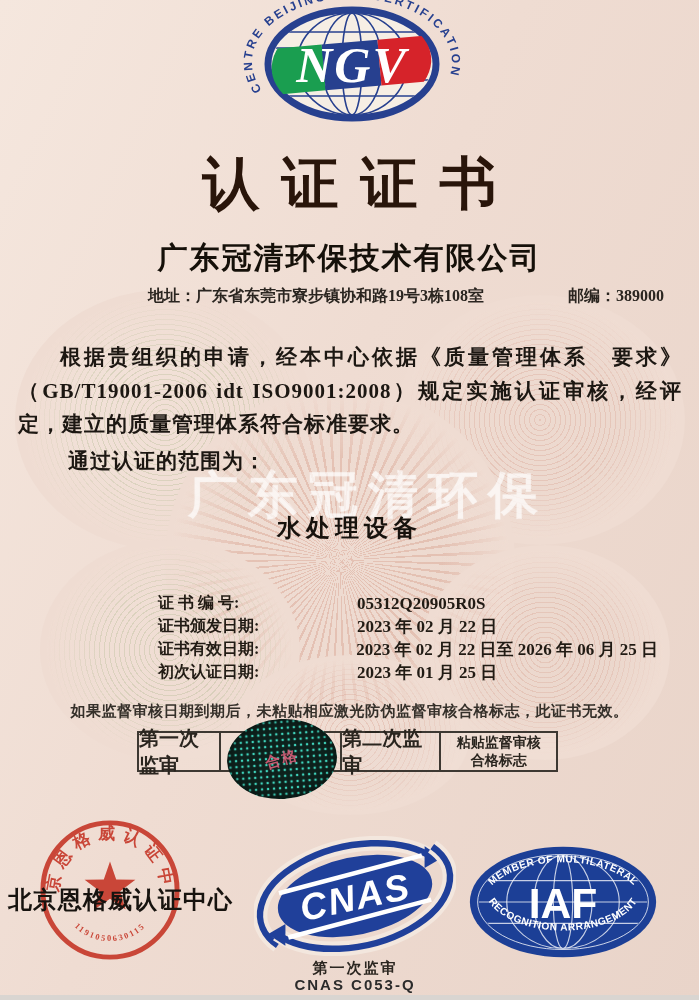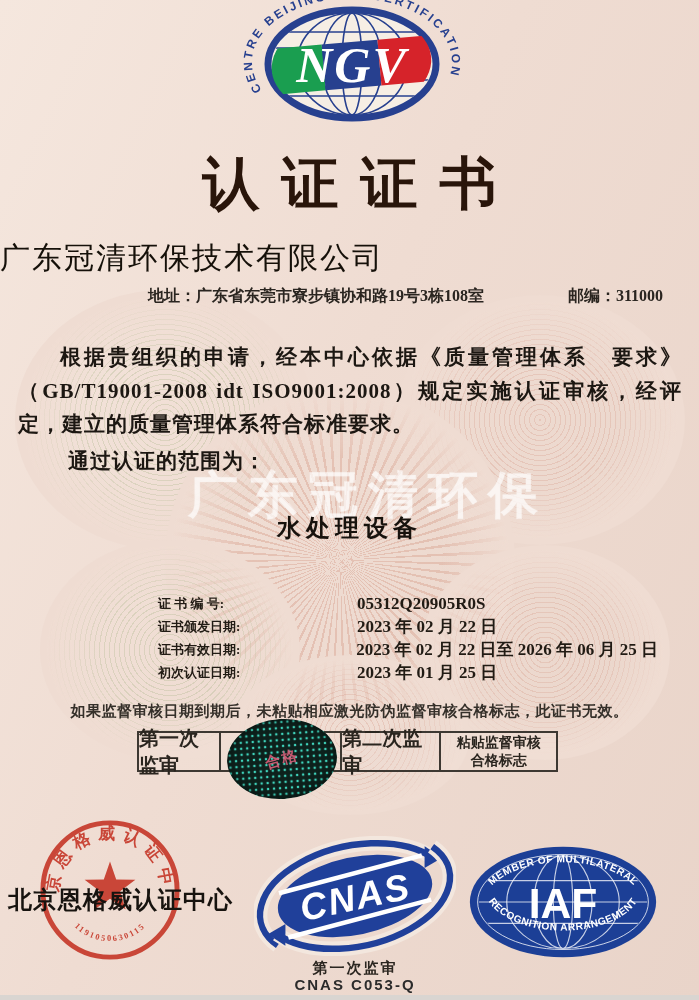--- a/index.html
+++ b/index.html
@@ -26,21 +26,21 @@
       repeating-radial-gradient(circle at 50% 50%, rgba(212,150,132,0.28) 0 1px, rgba(0,0,0,0) 1px 5px);
   }
   .ngv-logo { position:absolute; left:237px; top:0; width:230px; height:140px; }
   .title {
     position:absolute; left:0; top:146px; width:100%; margin:0;
     text-align:center; font-size:57px; font-weight:900; letter-spacing:22px;
     color:#29150a; text-indent:22px;
   }
   .company {
     position:absolute; left:0; top:238px; width:100%;
-    text-align:left; font-size:30px; font-weight:400; letter-spacing:2px; color:#151009;
+    text-align:center; font-size:30px; font-weight:700; letter-spacing:2px; color:#151009;
   }
   .addr-row { position:absolute; left:0; top:286px; width:100%; font-size:16px; font-weight:700; color:#2a2520; }
   .addr-left  { position:absolute; left:148px; white-space:nowrap; }
   .addr-right { position:absolute; left:568px; white-space:nowrap; }
   .body-par {
     position:absolute; left:18px; top:341px; width:664px; margin:0;
     font-size:21px; line-height:33.5px; letter-spacing:1px; font-weight:600;
     text-align:justify; text-indent:2em; color:#1c1712;
   }
   .scope-intro {
@@ -51,21 +51,21 @@
     position:absolute; left:188px; top:462px; white-space:nowrap;
     font-size:50px; font-weight:900; letter-spacing:10px;
     color:rgba(255,255,255,0.62); text-shadow:0 0 2px rgba(255,255,255,0.25);
   }
   .scope {
     position:absolute; left:0; top:512px; width:100%;
     text-align:center; font-size:24px; font-weight:800; letter-spacing:5px; color:#17120d;
   }
   .details { position:absolute; left:158px; top:592px; width:500px; }
   .detail-row { display:flex; height:23px; align-items:center; }
-  .detail-label { width:199px; font-size:13px; font-weight:700; color:#211b14; white-space:nowrap; }
+  .detail-label { width:199px; font-size:16px; font-weight:700; color:#211b14; white-space:nowrap; }
   .detail-value { font-size:17px; font-weight:600; color:#211b14; white-space:nowrap; }
   .note {
     position:absolute; left:0; top:702px; width:100%;
     text-align:center; font-size:15px; font-weight:700; letter-spacing:0.5px; color:#35302a;
   }
   .audit-table {
     position:absolute; left:137px; top:731px; width:421px; height:41px;
     display:flex; border:2px solid #3d3832; box-sizing:border-box; background:rgba(243,229,220,0.25);
   }
   .cell {
@@ -143,25 +143,25 @@
   </div>
 
   <h1 class="title">认证证书</h1>
   <div class="company">广东冠清环保技术有限公司</div>
 
   <div class="addr-row">
     <span class="addr-left">
       <span>地址：</span><span>广东省东莞市寮步镇协和路19号3栋108室</span>
     </span>
     <span class="addr-right">
-      <span>邮编：</span><span>311000</span>
+      <span>邮编：</span><span>389000</span>
     </span>
   </div>
 
-  <p class="body-par">根据贵组织的申请，经本中心依据《质量管理体系　要求》（GB/T19001-2008 idt ISO9001:2008）规定实施认证审核，经评定，建立的质量管理体系符合标准要求。</p>
+  <p class="body-par">根据贵组织的申请，经本中心依据《质量管理体系　要求》（GB/T19001-2006 idt ISO9001:2008）规定实施认证审核，经评定，建立的质量管理体系符合标准要求。</p>
   <div class="scope-intro">通过认证的范围为：</div>
   <div class="watermark">广东冠清环保</div>
   <div class="scope">水处理设备</div>
 
   <div class="details">
     <div class="detail-row">
       <span class="detail-label">证 书 编 号:</span>
       <span class="detail-value">05312Q20905R0S</span>
     </div>
     <div class="detail-row">

